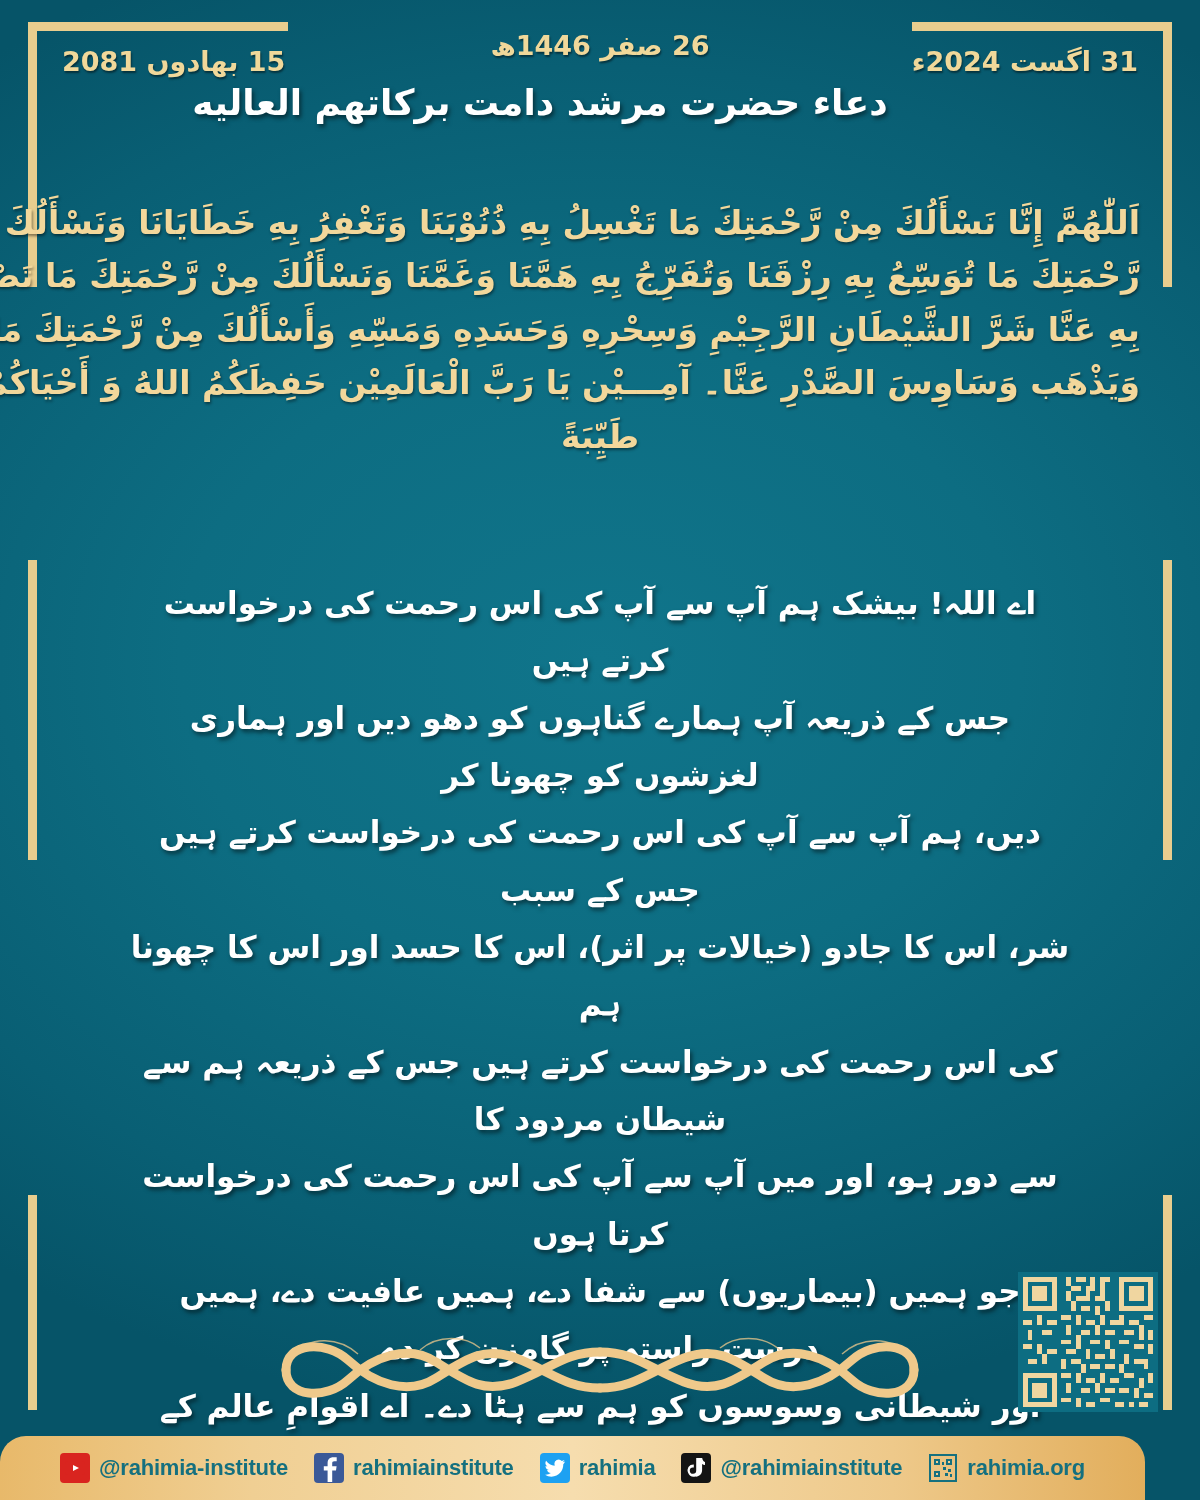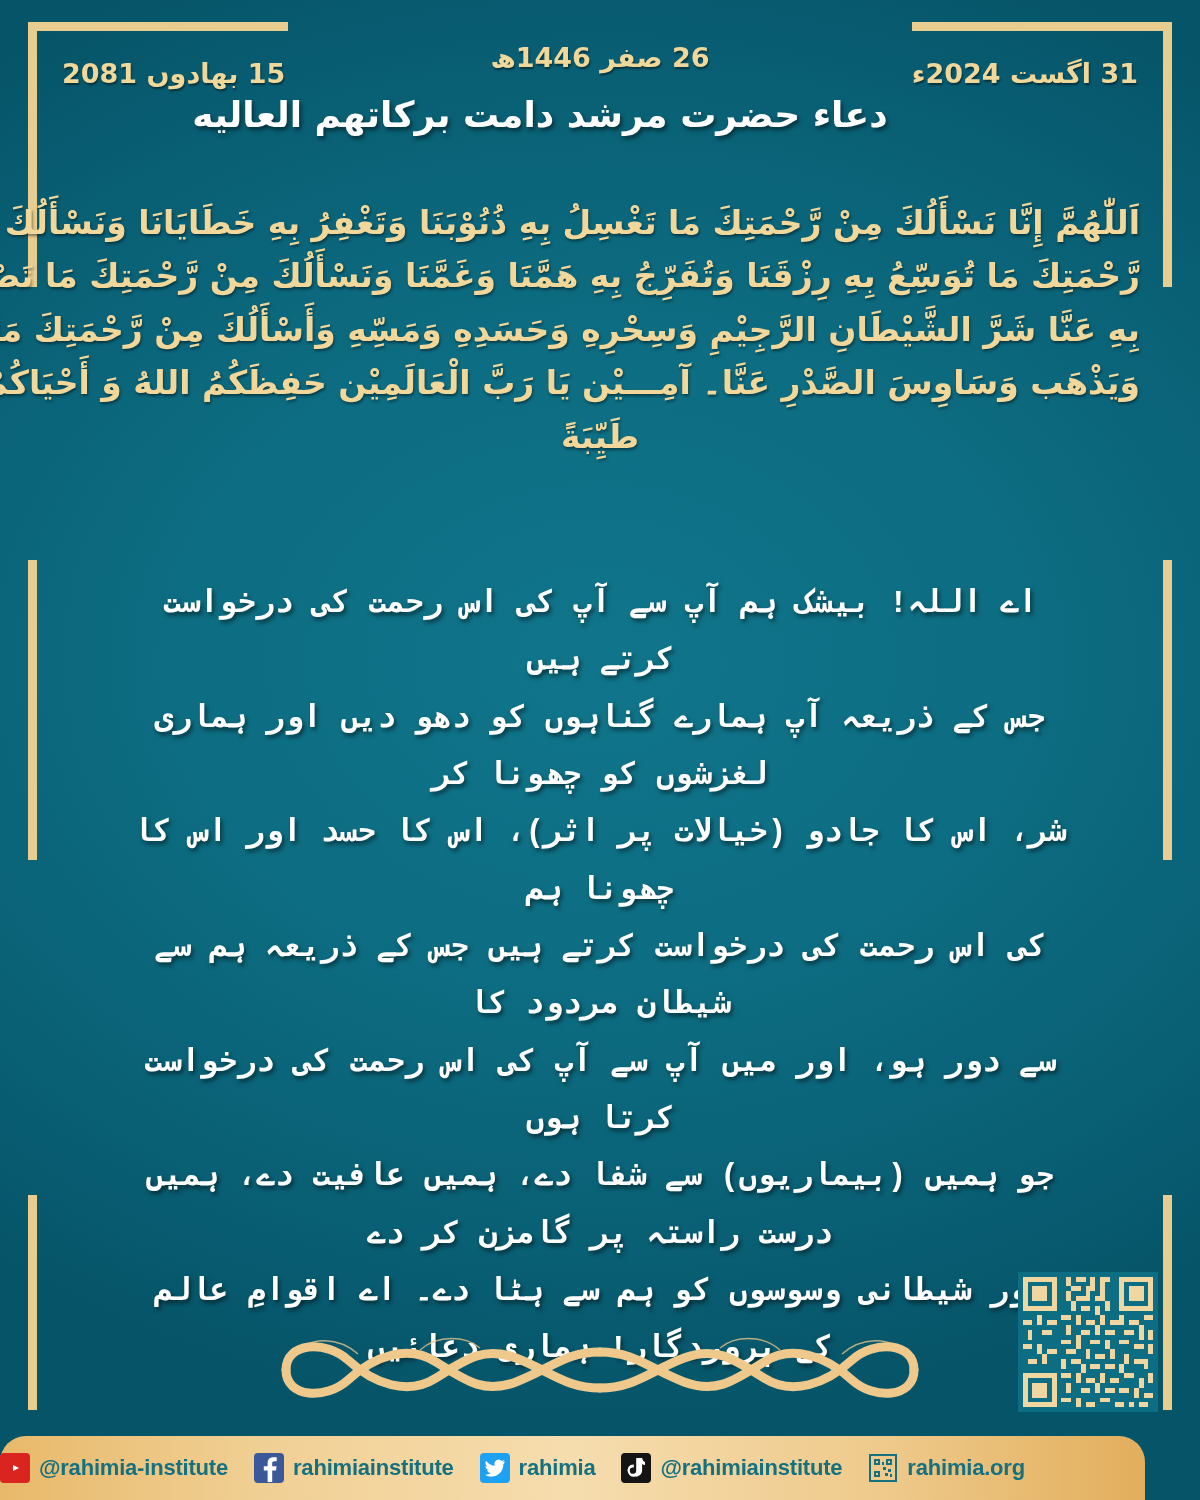--- a/index.html
+++ b/index.html
@@ -20,21 +20,21 @@
   .f-top-left-h{left:28px;top:22px;width:260px;height:9px;}
   .f-top-right-h{right:28px;top:22px;width:260px;height:9px;}
   .f-left-v-a{left:28px;top:22px;width:9px;height:265px;}
   .f-right-v-a{right:28px;top:22px;width:9px;height:265px;}
   .f-left-v-b{left:28px;top:560px;width:9px;height:300px;}
   .f-right-v-b{right:28px;top:560px;width:9px;height:300px;}
   .f-left-v-c{left:28px;top:1195px;width:9px;height:215px;}
   .f-right-v-c{right:28px;top:1195px;width:9px;height:215px;}
 
   
-  .hdr{position:absolute;top:16px;left:0;width:1200px;height:150px;}
+  .hdr{position:absolute;top:4px;left:0;width:1200px;height:150px;}
   .date{
     position:absolute;color:#f0d89a;font-size:27px;font-weight:700;
     text-shadow:1px 2px 2px rgba(0,0,0,.45);white-space:nowrap;
     letter-spacing:.3px;
   }
   .date-hijri{top:26px;left:50%;transform:translateX(-50%);}
   .date-greg{top:42px;right:62px;}
   .date-desi{top:42px;left:62px;}
   .title{
     position:absolute;top:78px;left:0;width:1080px;text-align:center;
@@ -54,39 +54,39 @@
   .dua .ln{display:block;white-space:nowrap;}
 
   
   .urdu{
     position:absolute;top:575px;left:130px;width:940px;
     text-align:center;color:#ffffff;
     font-size:31px;line-height:1.85;font-weight:600;
     text-shadow:2px 3px 4px rgba(0,0,0,.5);
     direction:rtl;
   }
-  .urdu .ln{display:block;font-family:Liberation Mono, monospace;}
+  .urdu .ln{display:block;}
 
   
   .logo{position:absolute;left:46px;bottom:92px;width:122px;height:140px;}
   .logo svg{display:block;}
 
   
   .qr{position:absolute;right:42px;bottom:88px;width:140px;height:140px;}
   .qr svg{display:block;}
 
   
   .ornament{position:absolute;left:50%;transform:translateX(-50%);bottom:86px;width:660px;height:88px;}
 
   
   .footer{
     position:absolute;left:0;bottom:0;width:1145px;height:64px;
     background:linear-gradient(90deg,#e8b96a 0%,#f0cf93 22%,#f6ddae 50%,#eec98a 78%,#e2ae5c 100%);
     border-top-left-radius:26px;border-top-right-radius:26px;
-    display:flex;align-items:center;gap:26px;
+    display:flex;align-items:center;justify-content:center;gap:26px;
     direction:ltr;
   }
   .soc{display:flex;align-items:center;gap:9px;}
   .soc-ico{width:30px;height:30px;border-radius:4px;display:flex;align-items:center;justify-content:center;flex:0 0 auto;}
   .soc-label{color:#15707f;font-size:22px;font-weight:700;white-space:nowrap;
     font-family:"Liberation Sans",sans-serif;letter-spacing:-.2px;}
   .ico-yt{background:#d9241f;}
   .ico-fb{background:#3b5998;}
   .ico-tw{background:#1da1f2;}
   .ico-tt{background:#141414;}
@@ -117,20 +117,21 @@
     <span class="ln">اَللّٰهُمَّ إِنَّا نَسْأَلُكَ مِنْ رَّحْمَتِكَ مَا تَغْسِلُ بِهِ ذُنُوْبَنَا وَتَغْفِرُ بِهِ خَطَايَانَا وَنَسْأَلُكَ مِنْ</span>
     <span class="ln">رَّحْمَتِكَ مَا تُوَسِّعُ بِهِ رِزْقَنَا وَتُفَرِّجُ بِهِ هَمَّنَا وَغَمَّنَا وَنَسْأَلُكَ مِنْ رَّحْمَتِكَ مَا تَصْرِفُ</span>
     <span class="ln">بِهِ عَنَّا شَرَّ الشَّيْطَانِ الرَّجِيْمِ وَسِحْرِهِ وَحَسَدِهِ وَمَسِّهِ وَأَسْأَلُكَ مِنْ رَّحْمَتِكَ مَا يَشْفِيْنَا وَيُعَافِيْنَا وَيَهْدِيْنَا</span>
     <span class="ln">وَيَذْهَب وَسَاوِسَ الصَّدْرِ عَنَّا۔ آمِـــيْن يَا رَبَّ الْعَالَمِيْن حَفِظَكُمُ اللهُ وَ أَحْيَاكُمْ ▯ حَيَاةً</span>
     <span class="ln">طَيِّبَةً</span>
   </div>
 
   <div class="urdu">
     <span class="ln">اے اللہ! بیشک ہم آپ سے آپ کی اس رحمت کی درخواست کرتے ہیں</span>
     <span class="ln">جس کے ذریعہ آپ ہمارے گناہوں کو دھو دیں اور ہماری لغزشوں کو چھونا کر</span>
+    <span class="ln">دیں، ہم آپ سے آپ کی اس رحمت کی درخواست کرتے ہیں جس کے سبب</span>
     <span class="ln">شر، اس کا جادو (خیالات پر اثر)، اس کا حسد اور اس کا چھونا ہم</span>
     <span class="ln">کی اس رحمت کی درخواست کرتے ہیں جس کے ذریعہ ہم سے شیطان مردود کا</span>
     <span class="ln">سے دور ہو، اور میں آپ سے آپ کی اس رحمت کی درخواست کرتا ہوں</span>
     <span class="ln">جو ہمیں (بیماریوں) سے شفا دے، ہمیں عافیت دے، ہمیں درست راستہ پر گامزن کر دے</span>
     <span class="ln">اور شیطانی وسوسوں کو ہم سے ہٹا دے۔ اے اقوامِ عالم کے پروردگار! ہماری دعائیں</span>
 
   </div>
 
 
   <div class="ornament">

